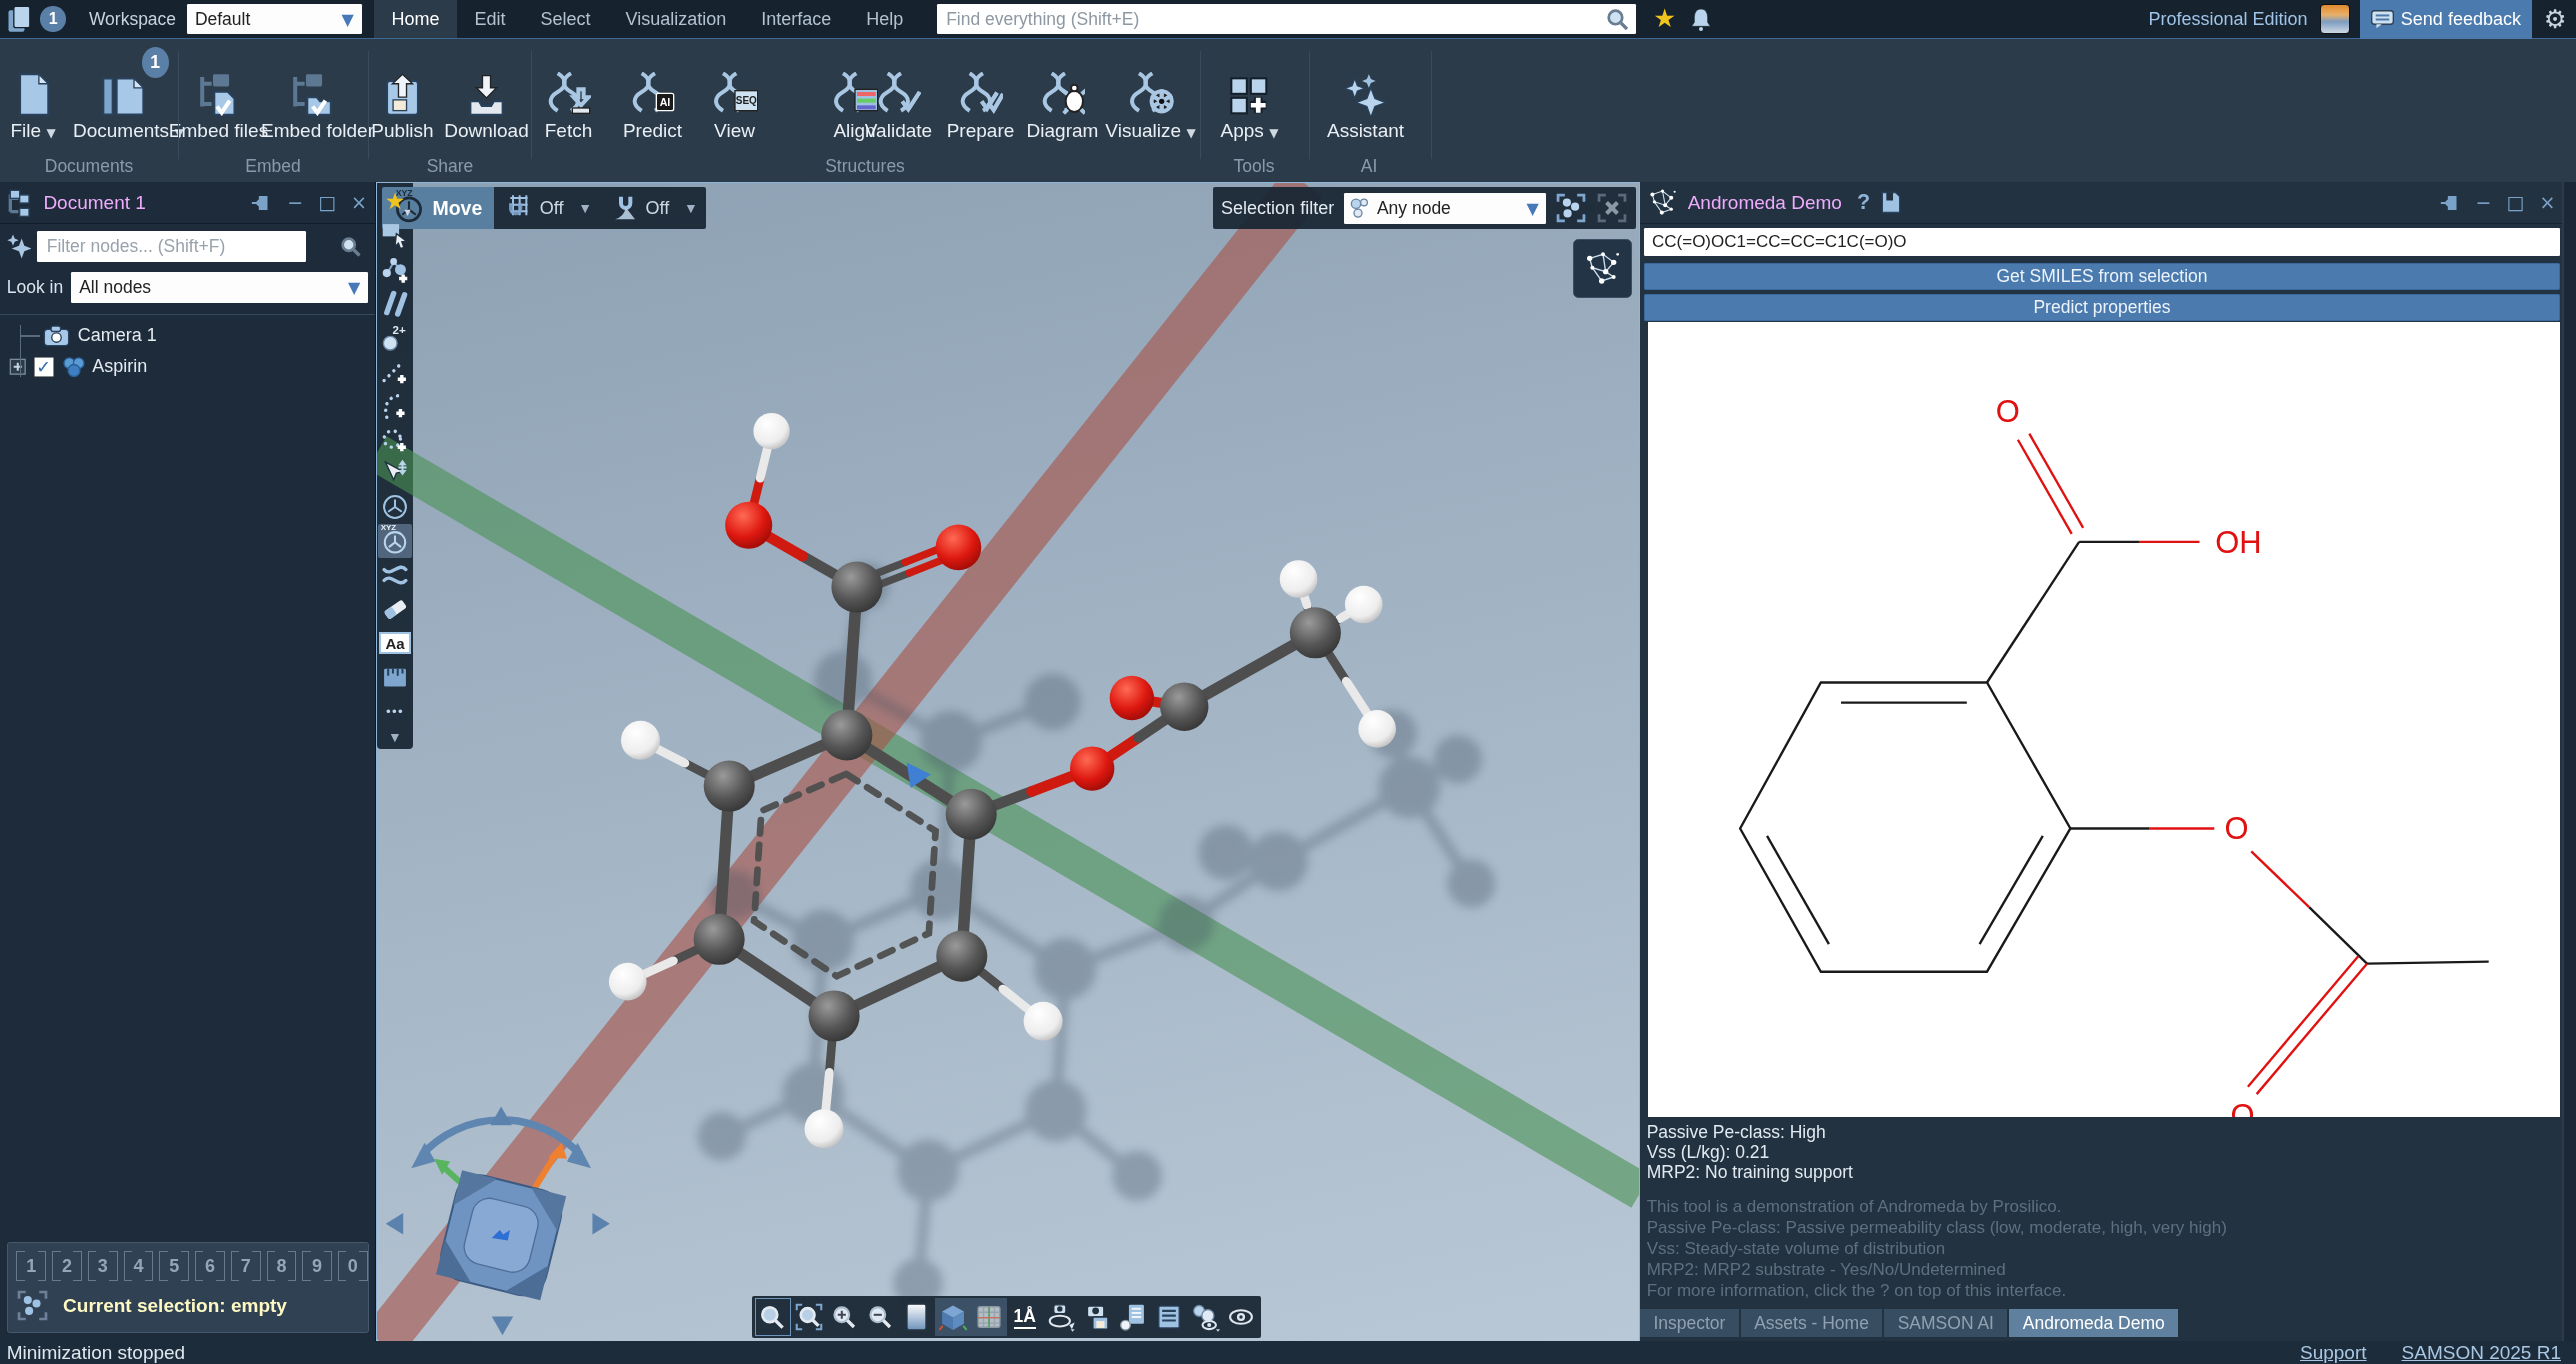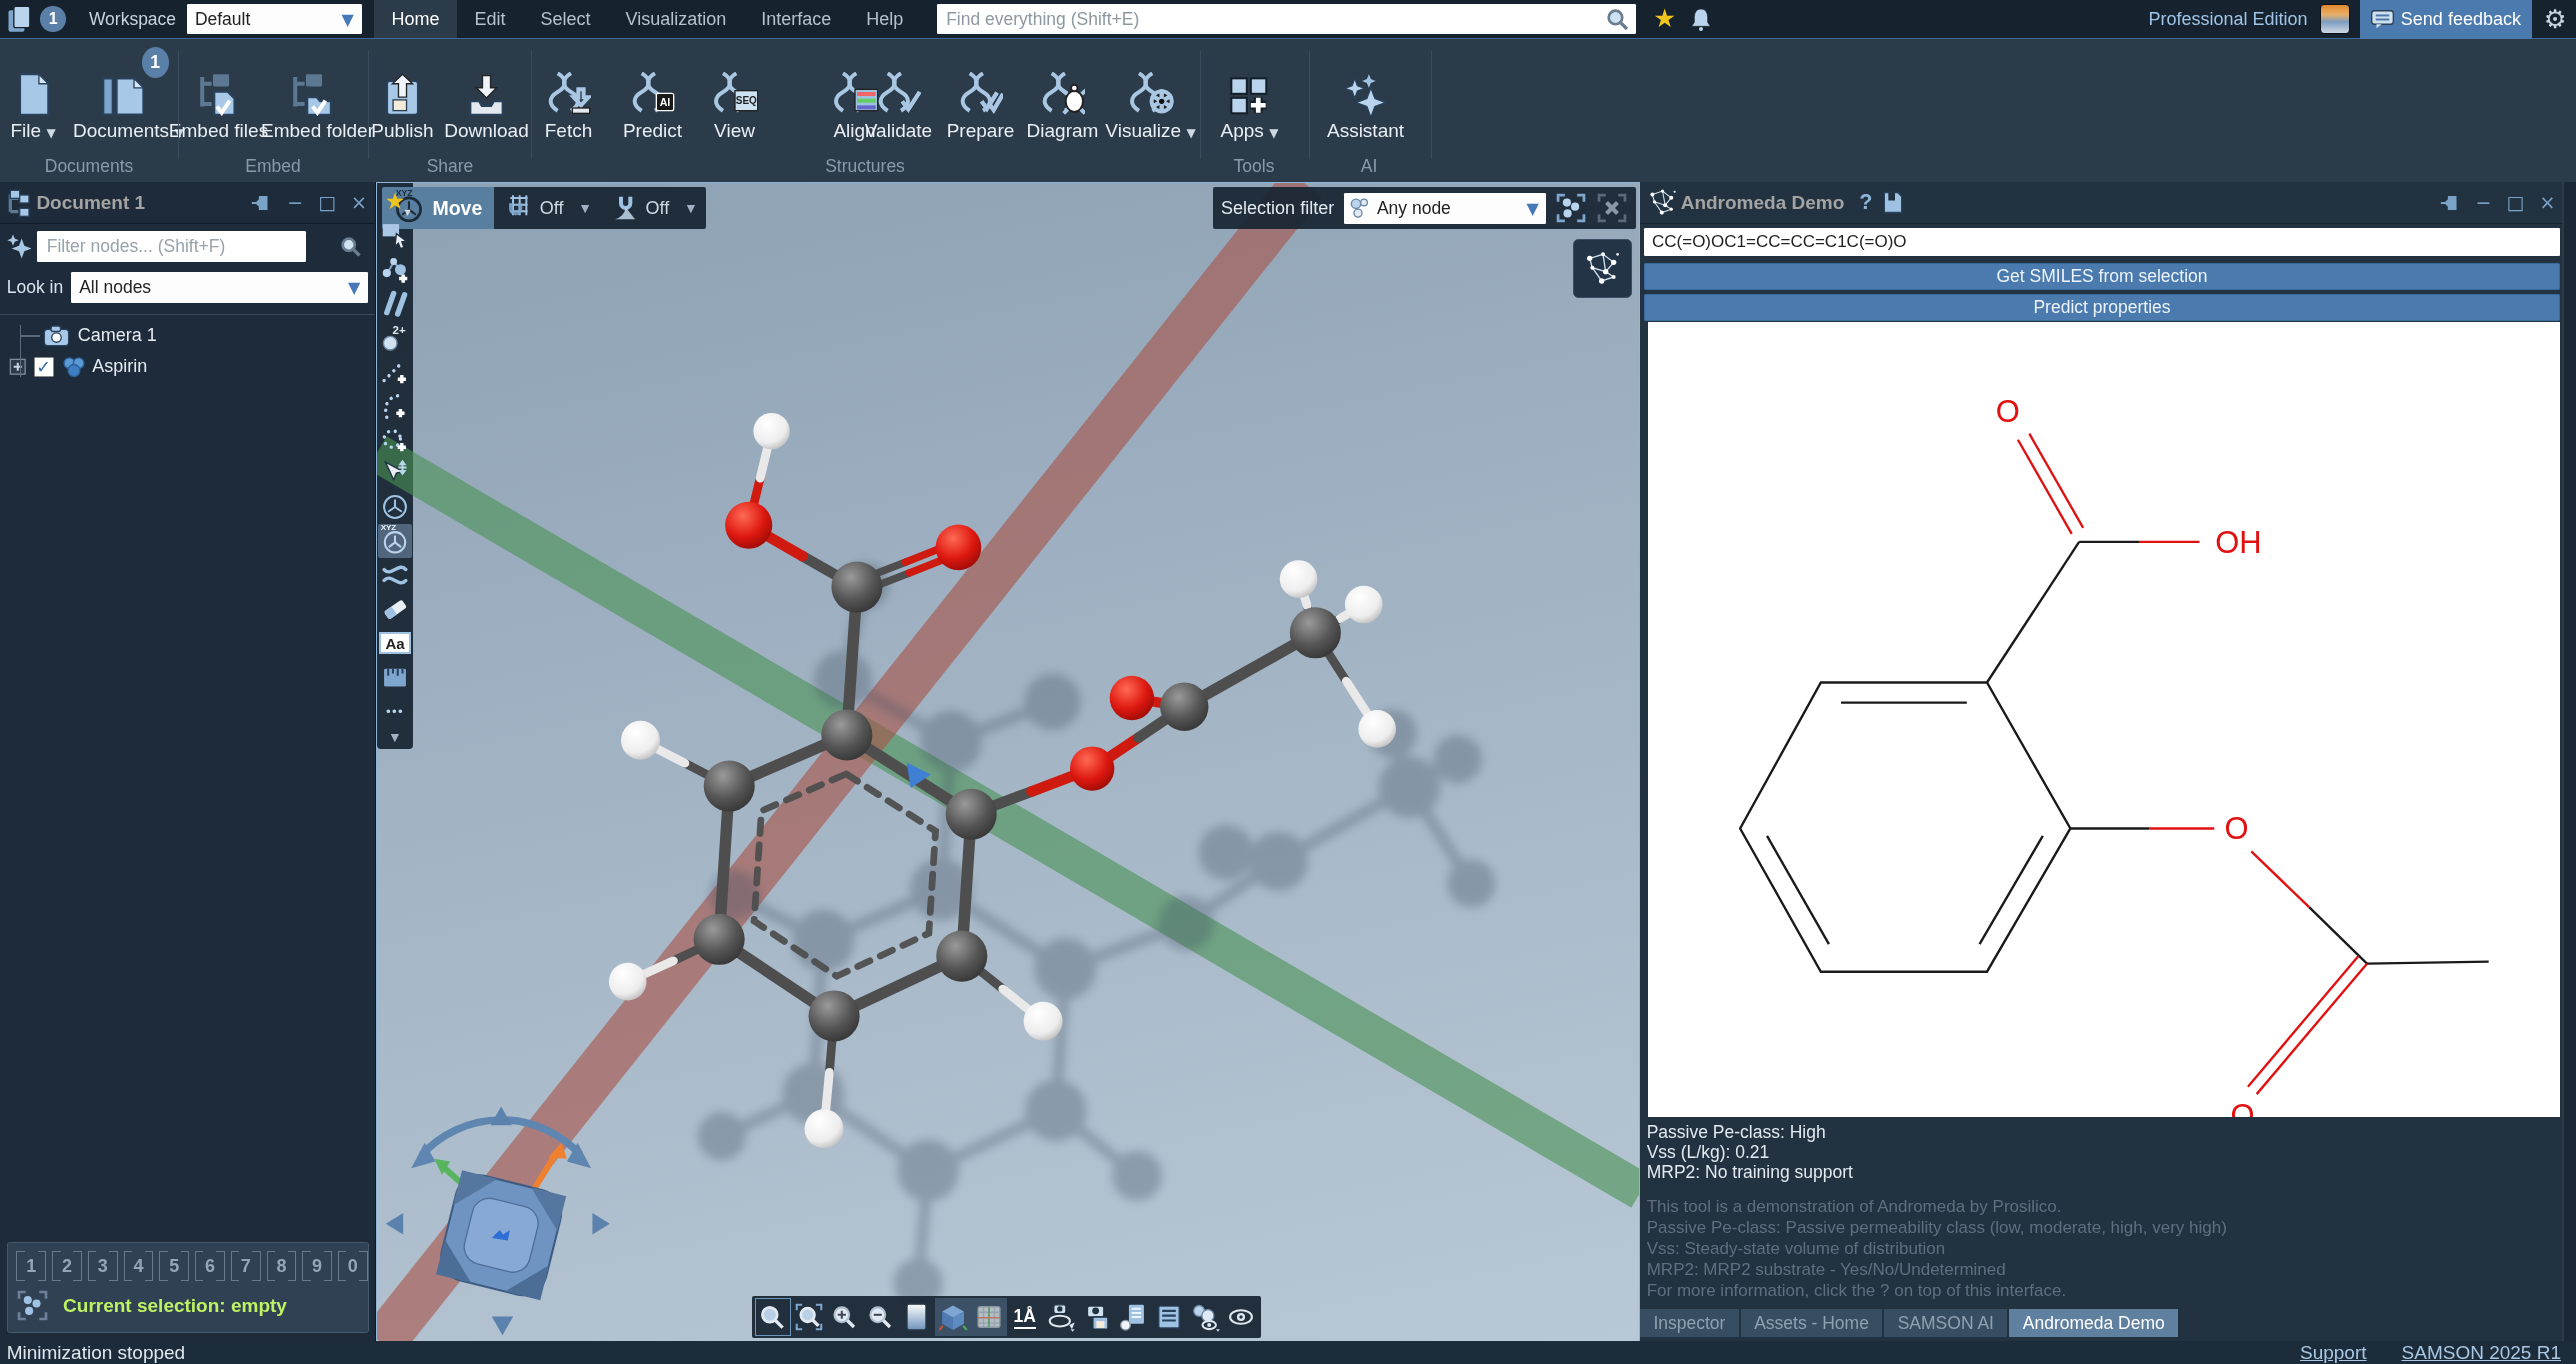--- a/index.html
+++ b/index.html
@@ -37,38 +37,38 @@
 .rcaret{color:#cfd9e2;font-size:12px;margin-left:5.4px}
 .rdiv{position:absolute;top:12px;height:108px;width:1.3px;background:#3a4b5b}
 .rgroup{position:absolute;bottom:5.4px;font-size:17.5px;color:#8a9aab;transform:translateX(-50%);white-space:nowrap}
 .rbadge{position:absolute;top:1.3px;right:5.4px;width:27px;height:31px;border-radius:50%;background:#5b80a8;
   color:#fff;font-size:17.5px;font-weight:bold;display:flex;align-items:center;justify-content:center}
 .helix path{stroke:#a9c7e3;stroke-width:6;fill:none}
 
 
 #leftpanel{position:absolute;left:0;top:182px;width:376px;height:1160px;background:#1d2b3a;border-right:1.3px solid #0e1822}
 .phead{height:42px;display:flex;align-items:center;border-bottom:0.7px solid #101c28}
-.ptitle{font-size:19px;font-weight:bold;color:#a3a3a3;margin-left:3px}
+.ptitle{font-size:19px;font-weight:normal;color:#f0abfc;margin-left:10px}
 .winbtn{color:#7ba3c9;font-size:19px;margin-left:15px;line-height:19px}
 .lrow{display:flex;align-items:center;padding:0 6.7px}
 #filterinput{flex:1;height:31px;border:none;outline:none;font-size:17.5px;padding:0 34px 0 9.4px;
   border-radius:1.3px;color:#333;font-family:"Liberation Sans",sans-serif}
 #filterinput::placeholder{color:#98a2ac}
 .treerow{display:flex;align-items:center;height:31px;font-size:18px;color:#e4ebf1}
 .checkbox{width:20px;height:20px;background:#fff;border:0.7px solid #888;border-radius:1.3px;display:flex;
   align-items:center;justify-content:center;color:#3b6ea8;font-size:17.5px;font-weight:bold}
 #selblock{position:absolute;left:6.7px;top:1060px;width:362px;height:91px;background:#2f4153;
   border:1.3px solid #45596e;border-radius:2.7px}
 .slot{position:relative;width:30px;height:30px;color:#93a5b7;font-weight:bold;font-size:18px;
   display:flex;align-items:center;justify-content:center}
 .slot::before{content:"";position:absolute;left:0;top:0;bottom:0;width:7.4px;
   border:1.3px solid #66798e;border-right:none}
 .slot::after{content:"";position:absolute;right:0;top:0;bottom:0;width:7.4px;
   border:1.3px solid #66798e;border-left:none}
-#selline{display:flex;align-items:center;margin:9.4px 0 0 9.4px;gap:15px;color:#bef264;font-weight:bold;font-size:19px}
+#selline{display:flex;align-items:center;margin:9.4px 0 0 9.4px;gap:15px;color:#fef9c3;font-weight:bold;font-size:19px}
 
 
 #viewport{position:absolute;left:376px;top:182px;width:1264px;height:1160px;
   background:linear-gradient(168deg,#8da1b4 0%,#a6b7c7 55%,#b9c8d6 100%);
   border:1.3px solid #8fb6d8;overflow:hidden}
 .band{position:absolute}
 #band-green{left:-100px;top:620px;width:1464px;height:38px;background:rgba(73,146,84,.60);transform:rotate(30.3deg)}
 #band-red{left:-275px;top:557px;width:1482px;height:46px;background:rgba(168,82,70,.60);transform:rotate(128.5deg)}
 .vbar{position:absolute;background:rgba(26,39,53,.95);display:flex;align-items:center;border-radius:2px}
 #movebar{left:5.4px;top:4px;height:42px}

